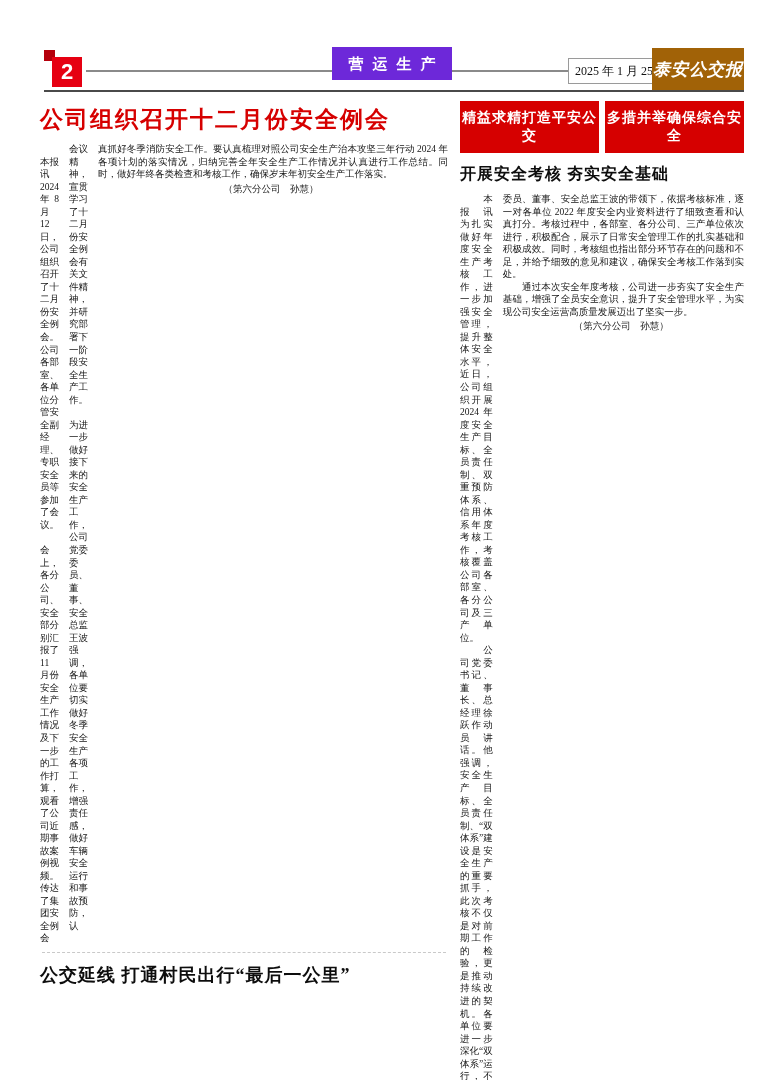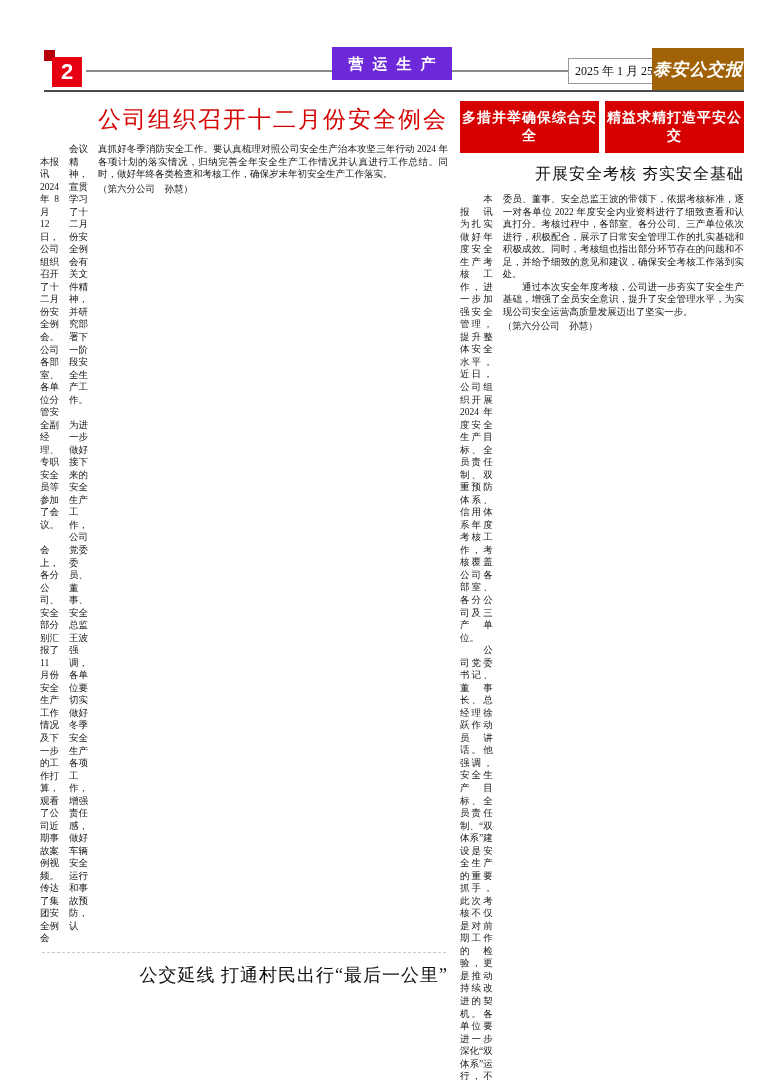--- a/index.html
+++ b/index.html
@@ -27,22 +27,22 @@
     font-size:17px; font-weight:bold; font-style:italic; letter-spacing:1px;
     transform:none; font-family:"DejaVu Serif",serif; }
   .hdr-rule { position:absolute; left:44px; right:20px; top:90px; height:2px; background:#4a4a4a; }
   
   .main { display:flex; padding:0 20px 0 40px; gap:12px; }
   .zone-l { width:408px; }
   .zone-r { width:284px; }
   
   .cols { display:flex; gap:10px; }
   .col { flex:1; font-size:9.5px; line-height:1.32; text-align:justify; white-space:pre-line; color:#151515; }
-  .byline { text-align:left; padding-right:4px; margin-top:2px; font-size:9.5px; }
-  .t { text-align:right; font-weight:normal; color:#0d0d0d; }
+  .byline { text-align:center; padding-right:4px; margin-top:2px; font-size:9.5px; }
+  .t { text-align:left; font-weight:bold; color:#0d0d0d; }
   .t-red { color:#d60000; font-size:23px; letter-spacing:2px; margin:8px 0 8px;
            font-family:"Liberation Sans",sans-serif; }
   .t-md  { font-size:18px; letter-spacing:1px; margin:10px 0 8px; }
   .red-banner { background:#d60000; color:#fff; text-align:center; font-weight:bold; font-size:24px;
     letter-spacing:5px; padding:7px 0 8px; margin:9px 0 4px; font-family:"Liberation Sans",sans-serif; }
   .dash-rule { border-bottom:1px dashed #c9c9c9; margin:7px 2px 0; }
   
   .r-banner { display:flex; gap:6px; margin-top:5px; }
   .r-banner > div { flex:1; background:#d60000; color:#fff; font-weight:bold; font-size:14px;
     text-align:center; padding:8px 0; letter-spacing:1px; font-family:"Liberation Sans",sans-serif; }
@@ -87,22 +87,22 @@
       <article>
         <h2 class="t t-md">公交延线 打通村民出行“最后一公里”</h2>
 
       </article>
 
     </section>
 
     <section class="zone-r">
 
       <div class="r-banner">
+        <div>精益求精打造平安公交</div>
         <div>多措并举确保综合安全</div>
-        <div>精益求精打造平安公交</div>
       </div>
 
       <article>
         <h2 class="t t-r">开展安全考核 夯实安全基础</h2>
         <div class="cols">
           <div class="col">　　本报讯　为扎实做好年度安全生产考核工作，进一步加强安全管理，提升整体安全水平，近日，公司组织开展 2024 年度安全生产目标、全员责任制、双重预防体系、信用体系年度考核工作，考核覆盖公司各部室、各分公司及三产单位。
 　　公司党委书记、董事长、总经理徐跃作动员讲话。他强调，安全生产目标、全员责任制、“双体系”建设是安全生产的重要抓手，此次考核不仅是对前期工作的检验，更是推动持续改进的契机。各单位要进一步深化“双体系”运行，不断优化安全管理流程，加强员工安全教育培训，切实将安全风险控制在萌芽状态，确保安全生产形势稳步发展。
 　　随后，考核小组在公司党委</div>
           <div>
             <div class="col" style="flex:none">委员、董事、安全总监王波的带领下，依据考核标准，逐一对各单位 2022 年度安全内业资料进行了细致查看和认真打分。考核过程中，各部室、各分公司、三产单位依次进行，积极配合，展示了日常安全管理工作的扎实基础和积极成效。同时，考核组也指出部分环节存在的问题和不足，并给予细致的意见和建议，确保安全考核工作落到实处。

